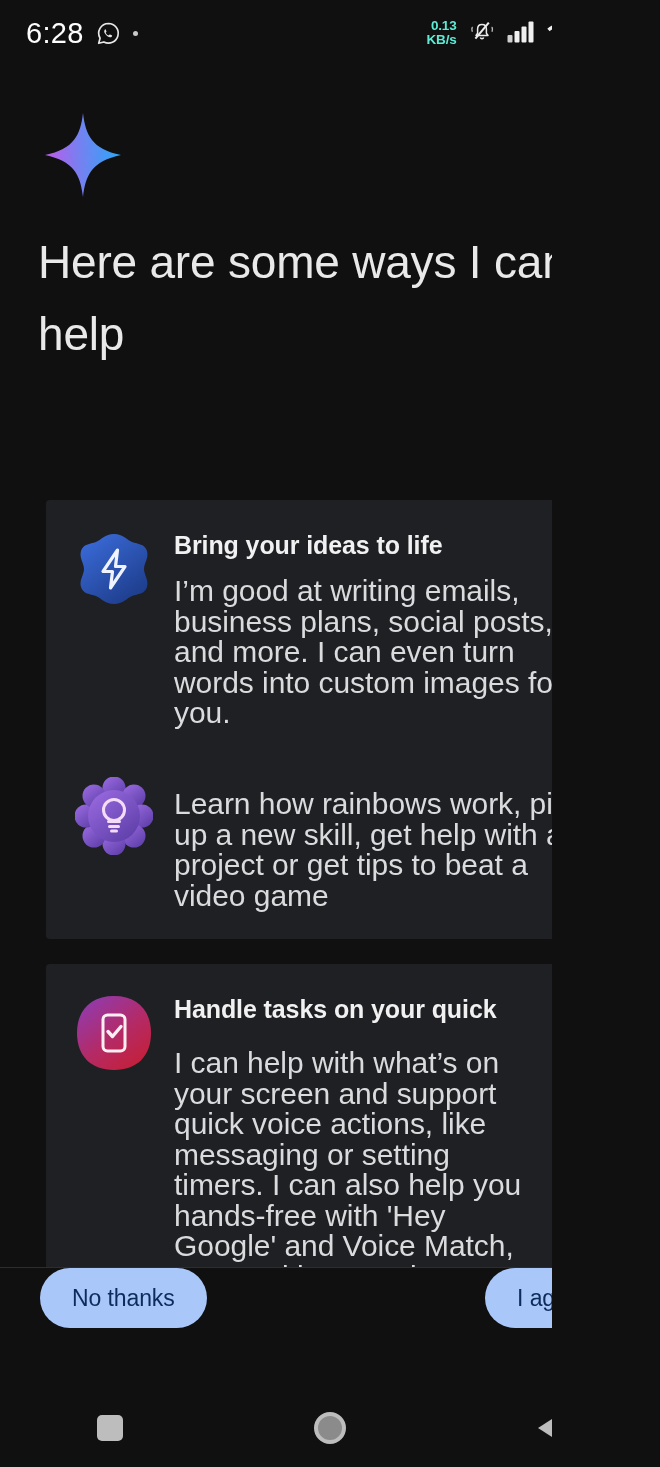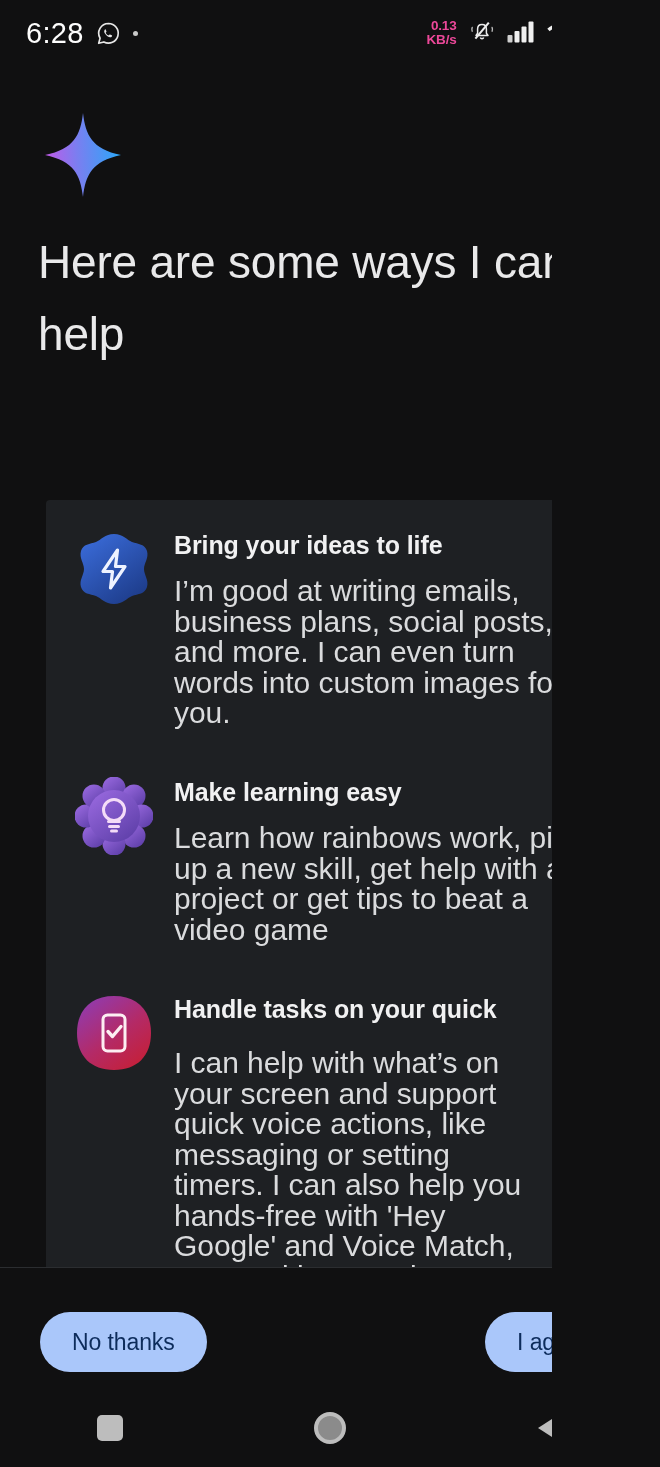--- a/index.html
+++ b/index.html
@@ -45,21 +45,21 @@
     border-radius: 50%;
     background: #c9c9c9;
     display: block;
   }
 
   #net-speed {
     font-size: 13.5px;
     line-height: 14px;
     font-weight: bold;
     text-align: right;
-    color: #ec4899;
+    color: #5eead4;
     letter-spacing: -0.2px;
   }
   #net-speed .unit { font-size: 13.5px; display: block; }
 
   
   .battery-wrap { display: flex; align-items: center; }
   .battery-body {
     width: 44px; height: 23px;
     border: 2.2px solid #e6e6e6;
     border-radius: 7px;
@@ -178,23 +178,23 @@
     left: 0; top: 1267px;
     width: 660px; height: 1px;
     background: #2b2d30;
   }
 
   #action-bar {
     position: absolute;
     left: 0; top: 1268px;
     width: 660px; height: 120px;
     display: flex;
-    align-items: flex-end;
+    align-items: flex-start;
     justify-content: space-between;
-    padding: 16px 40px;
+    padding: 0 40px;
     background: #101011;
   }
 
   .pill-btn {
     background: #aac7fa;
     color: #0d2c5b;
     border: none;
     border-radius: 30px;
     height: 60px;
     padding: 0 32px;
@@ -360,21 +360,20 @@
                 <circle cx="11" cy="39" r="11.5"></circle>
                 <circle cx="19" cy="19" r="11.5"></circle>
                 <circle cx="39" cy="39" r="26"></circle>
               </g>
               <circle cx="39" cy="33" r="10.5" fill="none" stroke="#f4dcf7" stroke-width="3"></circle>
               <path d="M33.5 44.5 h11 M34.5 49.5 h9 M36.5 54 h5" stroke="#f4dcf7" stroke-width="3" stroke-linecap="round"></path>
             </svg>
           </span>
         </div>
         <div class="card-text">
-          <div class="card-title">Make learning easy</div>
           <div class="card-body">Learn how rainbows work, pick up a new skill, get help with a project or get tips to beat a video game</div>
         </div>
       </div>
     </div>
 
     <div class="card" id="card-3">
       <div class="card-inner">
         <div class="card-icon-slot">
           <span>
             <svg class="icon-blob" width="78" height="78" viewBox="0 0 78 78">

